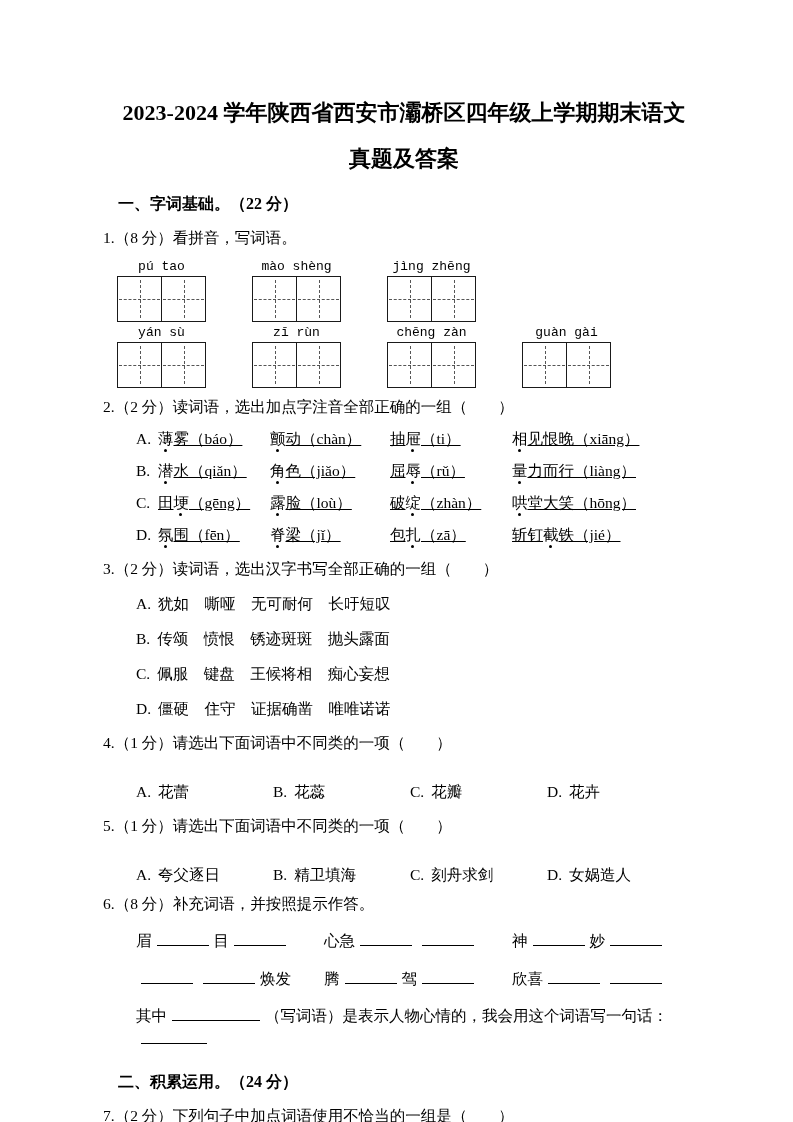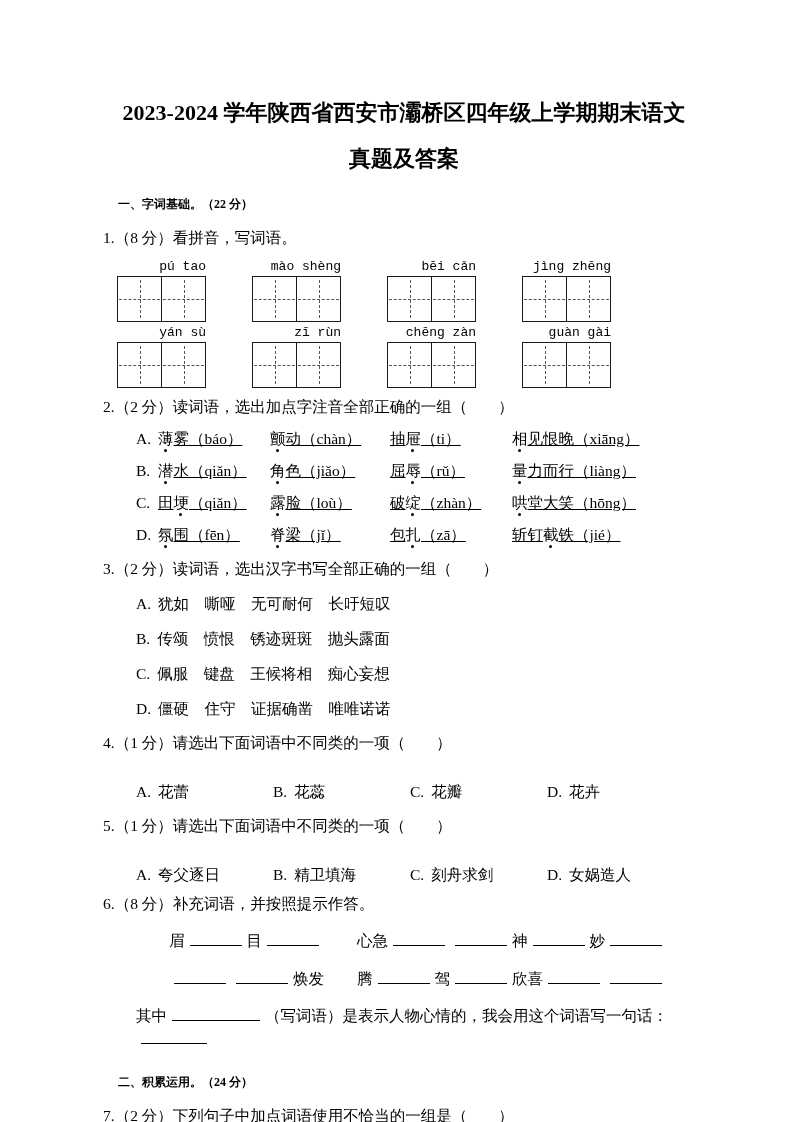--- a/index.html
+++ b/index.html
@@ -3,31 +3,31 @@
 <meta charset="utf-8">
 <style>
   html,body{margin:0;padding:0;background:#fff;}
   body{
     width:793px;height:1122px;overflow:hidden;color:#000;
     font-family:"Liberation Serif","DejaVu Serif",serif;
     font-size:15.5px;
   }
   .page{box-sizing:border-box;width:793px;height:1122px;padding:90px 88px 0 103px;background:#fff;}
   .title{margin:0;text-align:center;font-size:22px;line-height:46px;font-weight:700;}
-  .sec-heading{font-size:12px;font-weight:700;line-height:20px;margin:12px 0 0 15px;}
+  .sec-heading{font-size:16px;font-weight:700;line-height:20px;margin:12px 0 0 15px;}
   .sec-heading.sec2{margin-top:22px;}
   .stem{margin-top:14px;line-height:20px;}
   .stem.tight{margin-top:9px;}
 
   
   .pz-grid{margin:10px 0 0 14px;}
   .pz-row{display:grid;grid-template-columns:repeat(4,135px);}
   .pz-row + .pz-row{margin-top:2px;}
   .pz-col{width:89px;}
-  .pz-label{text-align:right;font-family:"Liberation Mono","DejaVu Sans Mono",monospace;font-size:13px;line-height:17px;white-space:pre;}
+  .pz-label{text-align:center;font-family:"Liberation Mono","DejaVu Sans Mono",monospace;font-size:13px;line-height:17px;white-space:pre;}
   .wbox{display:flex;width:89px;height:46px;border:1.2px solid #1a1a1a;margin-top:1px;box-sizing:border-box;}
   .wcell{flex:1;position:relative;}
   .wcell + .wcell{border-left:1.2px solid #1a1a1a;}
   .wcell::before{content:"";position:absolute;top:3px;bottom:3px;left:50%;border-left:1px dashed #555;}
   .wcell::after{content:"";position:absolute;left:1px;right:1px;top:50%;border-top:1px dashed #555;}
 
   
   .opt-row{display:flex;padding-left:33px;margin-top:11px;line-height:21px;}
   .opt-label{flex:none;margin-right:7px;}
   .q2-row > .opt-label{width:16px;margin-right:6px;}
@@ -39,21 +39,21 @@
   .opt-text{white-space:pre;}
   .dotchar{position:relative;display:inline-block;}
   .dotchar::after{content:"";position:absolute;left:50%;bottom:-3px;width:3px;height:3px;margin-left:-2px;border-radius:50%;background:#000;}
 
   .inline-opts{display:flex;padding-left:33px;margin-top:28px;line-height:21px;}
   .iopt{flex:none;width:137px;white-space:nowrap;}
   .iopt:last-child{width:auto;}
 
   
   .q6-row{display:flex;padding-left:33px;margin-top:15px;line-height:23px;}
-  .q6-group{flex:none;width:188px;white-space:nowrap;text-align:right;}
+  .q6-group{flex:none;width:188px;white-space:nowrap;}
   .q6-group:last-child{width:auto;}
   .q6-line3{padding-left:33px;margin-top:14px;line-height:23px;}
   .blank{display:inline-block;width:52px;height:14px;border-bottom:1.2px solid #000;margin:0 5px;vertical-align:baseline;}
   .blank-m{width:66px;}
   .blank-l{width:88px;}
   .q6-text{white-space:pre;}
 </style>
 </head>
 <body>
 
@@ -76,27 +76,20 @@
           </div>
         </div>
         <div class="pz-col">
           <div class="pz-label">mào shèng</div>
           <div class="wbox">
             <div class="wcell"></div>
             <div class="wcell"></div>
           </div>
         </div>
         <div class="pz-col">
-          <div class="pz-label">bēi cǎn</div>
-          <div class="wbox">
-            <div class="wcell"></div>
-            <div class="wcell"></div>
-          </div>
-        </div>
-        <div class="pz-col">
           <div class="pz-label">jìng zhēng</div>
           <div class="wbox">
             <div class="wcell"></div>
             <div class="wcell"></div>
           </div>
         </div>
       </div>
       <div class="pz-row">
         <div class="pz-col">
           <div class="pz-label">yán sù</div>
@@ -140,21 +133,21 @@
       </div>
       <div class="opt-row q2-row">
         <span class="opt-label">B.</span>
         <span class="q2-item"><span class="dotchar">潜</span><span class="opt-text">水（qiǎn）</span></span>
         <span class="q2-item"><span class="dotchar">角</span><span class="opt-text">色（jiǎo）</span></span>
         <span class="q2-item"><span class="opt-text">屈</span><span class="dotchar">辱</span><span class="opt-text">（rǔ）</span></span>
         <span class="q2-item"><span class="dotchar">量</span><span class="opt-text">力而行（liàng）</span></span>
       </div>
       <div class="opt-row q2-row">
         <span class="opt-label">C.</span>
-        <span class="q2-item"><span class="opt-text">田</span><span class="dotchar">埂</span><span class="opt-text">（qiǎn）</span></span>
+        <span class="q2-item"><span class="opt-text">田</span><span class="dotchar">埂</span><span class="opt-text">（gēng）</span></span>
         <span class="q2-item"><span class="dotchar">露</span><span class="opt-text">脸（loù）</span></span>
         <span class="q2-item"><span class="opt-text">破</span><span class="dotchar">绽</span><span class="opt-text">（zhàn）</span></span>
         <span class="q2-item"><span class="dotchar">哄</span><span class="opt-text">堂大笑（hōng）</span></span>
       </div>
       <div class="opt-row q2-row">
         <span class="opt-label">D.</span>
         <span class="q2-item"><span class="dotchar">氛</span><span class="opt-text">围（fēn）</span></span>
         <span class="q2-item"><span class="dotchar">脊</span><span class="opt-text">梁（jǐ）</span></span>
         <span class="q2-item"><span class="opt-text">包</span><span class="dotchar">扎</span><span class="opt-text">（zā）</span></span>
         <span class="q2-item"><span class="opt-text">斩钉</span><span class="dotchar">截</span><span class="opt-text">铁（jié）</span></span>

